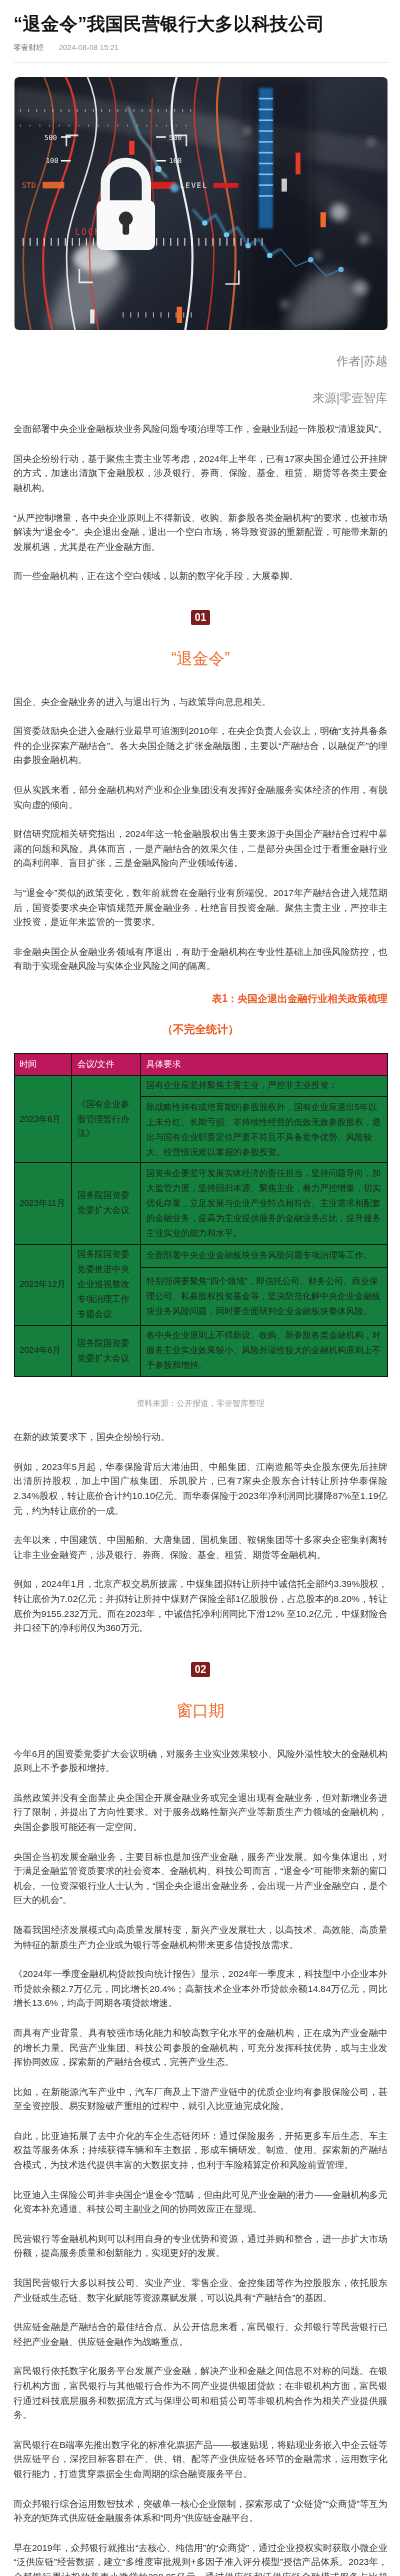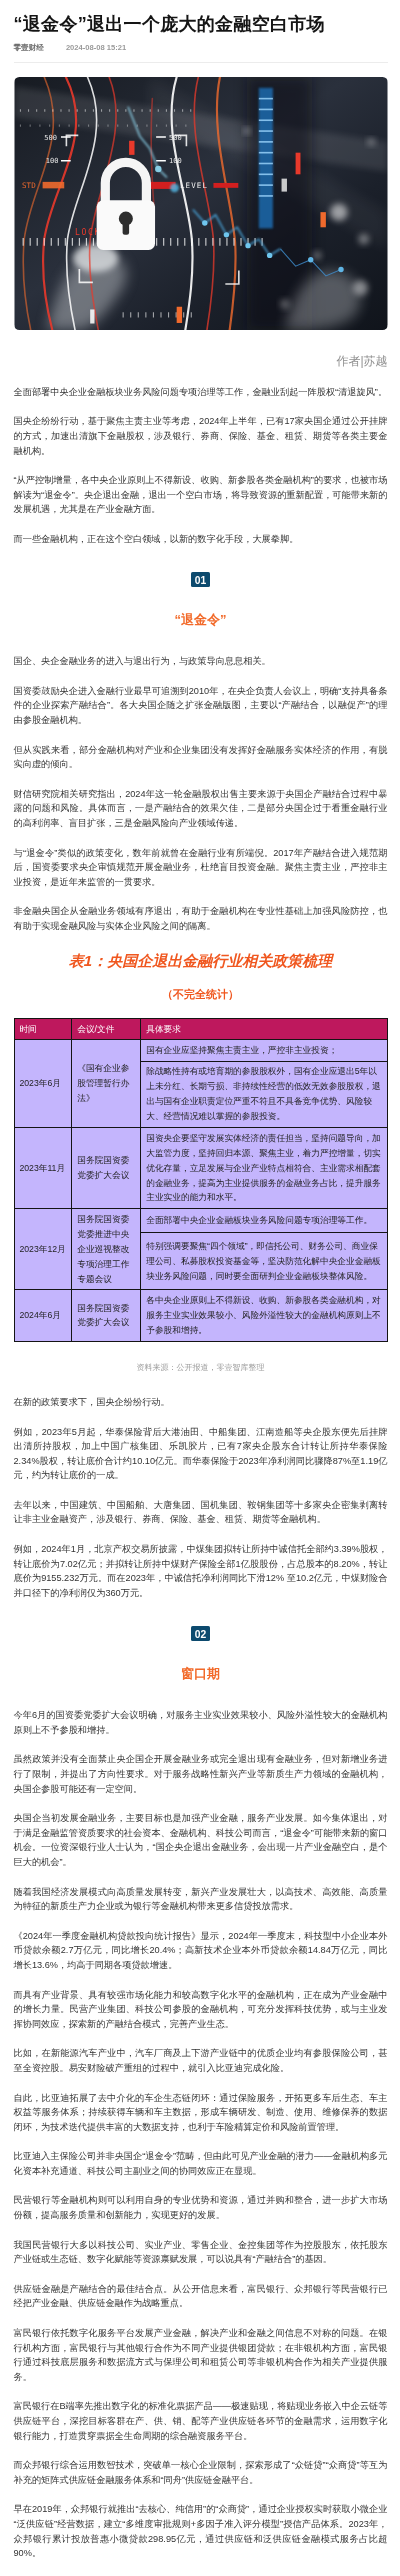--- a/index.html
+++ b/index.html
@@ -1,46 +1,46 @@
 <!DOCTYPE html>
 <html lang="zh" style="font-size:8.7px"><head>
 <meta charset="utf-8">
 <style>
   html,body{margin:0;padding:0;background:#ffffff;}
   body{width:401px;min-height:2576px;font-family:"Liberation Sans","DejaVu Sans",sans-serif;color:#333;}
   .content{padding:0 13.5px;}
   .title{font-size:18px;line-height:1.32;font-weight:700;color:#151515;margin:13px 0 6.5px;letter-spacing:0.3px;}
-  .meta{display:flex;align-items:baseline;gap:22px;font-size:7.6px;margin:3.2px 0 8.7px;font-weight:bold;}
+  .meta{display:flex;align-items:baseline;gap:15px;font-size:7.6px;margin:3.2px 0 8.7px;}
   .meta .src{color:#6e6e6e;}
   .meta .time{color:#9b9b9b;}
   .divider{border:none;border-top:0.5px solid #ececec;margin:0 0 14px;}
   .hero{display:block;border-radius:5.4px;overflow:hidden;line-height:0;}
   .byline{ text-align:right;color:#8f8f8f;font-size:12px;line-height:1.4;margin:0;}
   .byline.first{margin-top:23px;}
   .byline.second{margin-top:20.6px;margin-bottom:4.3px;}
   p.body{font-size:9.2px;line-height:14.6px;margin:15px 0;text-align:justify;color:#333;}
-  .sec-badge{display:block;width:19.5px;margin:26px auto 4px;background:#0c4a6e;color:#fff;
+  .sec-badge{display:block;width:19.5px;margin:26px auto 4px;background:#7f1d1d;color:#fff;
     font-weight:700;font-size:10.3px;text-align:center;padding:2.2px 0 1.6px;border-radius:1.6px;}
-  .sec-title{text-align:center;color:#f26a2a;font-weight:700;font-size:13px;margin:24px 0 25px;}
-  .tbl-title{text-align:center;color:#f0571f;font-weight:700;font-size:15px;margin:18.4px 0 0;font-style:italic;}
+  .sec-title{text-align:center;color:#f26a2a;font-weight:400;font-size:16px;margin:24px 0 25px;}
+  .tbl-title{text-align:right;color:#f0571f;font-weight:700;font-size:10px;margin:18.4px 0 0;}
   .tbl-subtitle{text-align:center;color:#f0571f;font-weight:700;font-size:11px;margin:16px 0 0;}
   table.policy{width:100%;border-collapse:collapse;margin:16px 0 0;table-layout:fixed;}
   table.policy th,table.policy td{border:1.1px solid #141414;padding:2.7px 4.9px;font-size:8.7px;
     line-height:1.72;vertical-align:middle;text-align:left;word-break:break-all;}
   table.policy th{background:#be185d;color:#ffffff;font-weight:400;}
-  table.policy td{color:#1f1f1f;background:#c4b5fd;}
+  table.policy td{color:#1f1f1f;background:#15803d;}
   .tbl-caption{text-align:center;color:#9b9b9b;font-size:8px;margin:20.6px 0 21.7px;}
   .col-time{width:15.5%;} .col-doc{width:18.5%;} .col-req{width:66%;}
 </style>
 </head>
 <body>
 
 <div class="content">
 
-  <h1 class="title">“退金令”退出一个庞大的金融空白市场</h1>
+  <h1 class="title">“退金令”我国民营银行大多以科技公司</h1>
 
   <div class="meta">
     <span class="src">零壹财经</span>
     <span class="time">2024-08-08 15:21</span>
   </div>
 
   <hr class="divider">
 
   <div class="hero">
     <svg width="374" height="253" viewBox="0 0 690 468" xmlns="http://www.w3.org/2000/svg">
@@ -165,20 +165,21 @@
       <g stroke="#ffffff" stroke-width="3" fill="none" opacity="0.85">
         <path d="M120,355 L120,380 L145,380"></path>
         <path d="M415,358 L415,383 L390,383"></path>
         <path d="M96,128 L96,108 L118,108"></path>
         <path d="M318,128 L318,108 L296,108"></path>
       </g>
     </svg>
   </div>
 
   <p class="byline first">作者|苏越</p>
+  <p class="byline second">来源|零壹智库</p>
 
   <p class="body">全面部署中央企业金融板块业务风险问题专项治理等工作，金融业刮起一阵股权“清退旋风”。</p>
   <p class="body">国央企纷纷行动，基于聚焦主责主业等考虑，2024年上半年，已有17家央国企通过公开挂牌的方式，加速出清旗下金融股权，涉及银行、券商、保险、基金、租赁、期货等各类主要金融机构。</p>
   <p class="body">“从严控制增量，各中央企业原则上不得新设、收购、新参股各类金融机构”的要求，也被市场解读为“退金令”。央企退出金融，退出一个空白市场，将导致资源的重新配置，可能带来新的发展机遇，尤其是在产业金融方面。</p>
   <p class="body">而一些金融机构，正在这个空白领域，以新的数字化手段，大展拳脚。</p>
 
   <span class="sec-badge">01</span>
   <h2 class="sec-title">“退金令”</h2>
 
   <p class="body">国企、央企金融业务的进入与退出行为，与政策导向息息相关。</p>
@@ -244,21 +245,21 @@
   <span class="sec-badge">02</span>
   <h2 class="sec-title">窗口期</h2>
 
   <p class="body">今年6月的国资委党委扩大会议明确，对服务主业实业效果较小、风险外溢性较大的金融机构原则上不予参股和增持。</p>
   <p class="body">虽然政策并没有全面禁止央企国企开展金融业务或完全退出现有金融业务，但对新增业务进行了限制，并提出了方向性要求。对于服务战略性新兴产业等新质生产力领域的金融机构，央国企参股可能还有一定空间。</p>
   <p class="body">央国企当初发展金融业务，主要目标也是加强产业金融，服务产业发展。如今集体退出，对于满足金融监管资质要求的社会资本、金融机构、科技公司而言，“退金令”可能带来新的窗口机会。一位资深银行业人士认为，“国企央企退出金融业务，会出现一片产业金融空白，是个巨大的机会”。</p>
   <p class="body">随着我国经济发展模式向高质量发展转变，新兴产业发展壮大，以高技术、高效能、高质量为特征的新质生产力企业或为银行等金融机构带来更多信贷投放需求。</p>
   <p class="body">《2024年一季度金融机构贷款投向统计报告》显示，2024年一季度末，科技型中小企业本外币贷款余额2.7万亿元，同比增长20.4%；高新技术企业本外币贷款余额14.84万亿元，同比增长13.6%，均高于同期各项贷款增速。</p>
   <p class="body">而具有产业背景、具有较强市场化能力和较高数字化水平的金融机构，正在成为产业金融中的增长力量。民营产业集团、科技公司参股的金融机构，可充分发挥科技优势，或与主业发挥协同效应，探索新的产融结合模式，完善产业生态。</p>
   <p class="body">比如，在新能源汽车产业中，汽车厂商及上下游产业链中的优质企业均有参股保险公司，甚至全资控股。易安财险破产重组的过程中，就引入比亚迪完成化险。</p>
-  <p class="body">自此，比亚迪拓展了去中介化的车企生态链闭环：通过保险服务，开拓更多车后生态、车主权益等服务体系；持续获得车辆和车主数据，形成车辆研发、制造、使用、维修保养的数据闭环，为技术迭代提供丰富的大数据支持，也利于车险精算定价和风险前置管理。</p>
+  <p class="body">自此，比亚迪拓展了去中介化的车企生态链闭环：通过保险服务，开拓更多车后生态、车主权益等服务体系；持续获得车辆和车主数据，形成车辆研发、制造、使用、探索新的产融结合模式，为技术迭代提供丰富的大数据支持，也利于车险精算定价和风险前置管理。</p>
   <p class="body">比亚迪入主保险公司并非央国企“退金令”范畴，但由此可见产业金融的潜力——金融机构多元化资本补充通道、科技公司主副业之间的协同效应正在显现。</p>
   <p class="body">民营银行等金融机构则可以利用自身的专业优势和资源，通过并购和整合，进一步扩大市场份额，提高服务质量和创新能力，实现更好的发展。</p>
   <p class="body">我国民营银行大多以科技公司、实业产业、零售企业、金控集团等作为控股股东，依托股东产业链或生态链、数字化赋能等资源禀赋发展，可以说具有“产融结合”的基因。</p>
   <p class="body">供应链金融是产融结合的最佳结合点。从公开信息来看，富民银行、众邦银行等民营银行已经把产业金融、供应链金融作为战略重点。</p>
   <p class="body">富民银行依托数字化服务平台发展产业金融，解决产业和金融之间信息不对称的问题。在银行机构方面，富民银行与其他银行合作为不同产业提供银团贷款；在非银机构方面，富民银行通过科技底层服务和数据流方式与保理公司和租赁公司等非银机构合作为相关产业提供服务。</p>
   <p class="body">富民银行在B端率先推出数字化的标准化票据产品——极速贴现，将贴现业务嵌入中企云链等供应链平台，深挖目标客群在产、供、销、配等产业供应链各环节的金融需求，运用数字化银行能力，打造贯穿票据全生命周期的综合融资服务平台。</p>
   <p class="body">而众邦银行综合运用数智技术，突破单一核心企业限制，探索形成了“众链贷”“众商贷”等互为补充的矩阵式供应链金融服务体系和“同舟”供应链金融平台。</p>
   <p class="body">早在2019年，众邦银行就推出“去核心、纯信用”的“众商贷”，通过企业授权实时获取小微企业“泛供应链”经营数据，建立“多维度审批规则+多因子准入评分模型”授信产品体系。2023年，众邦银行累计投放普惠小微贷款298.95亿元，通过供应链和泛供应链金融模式服务占比超90%。</p>
 
 </div>

